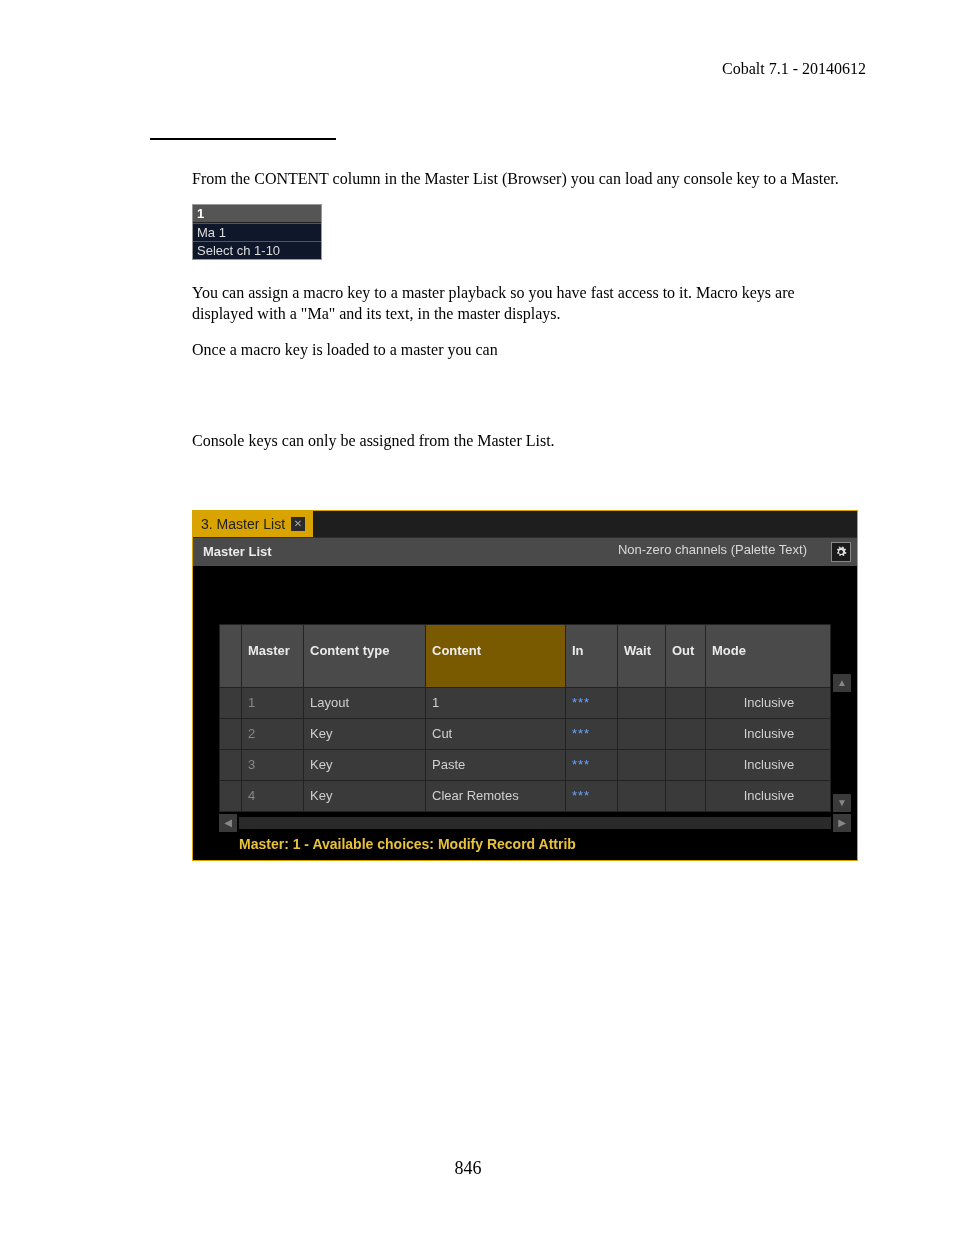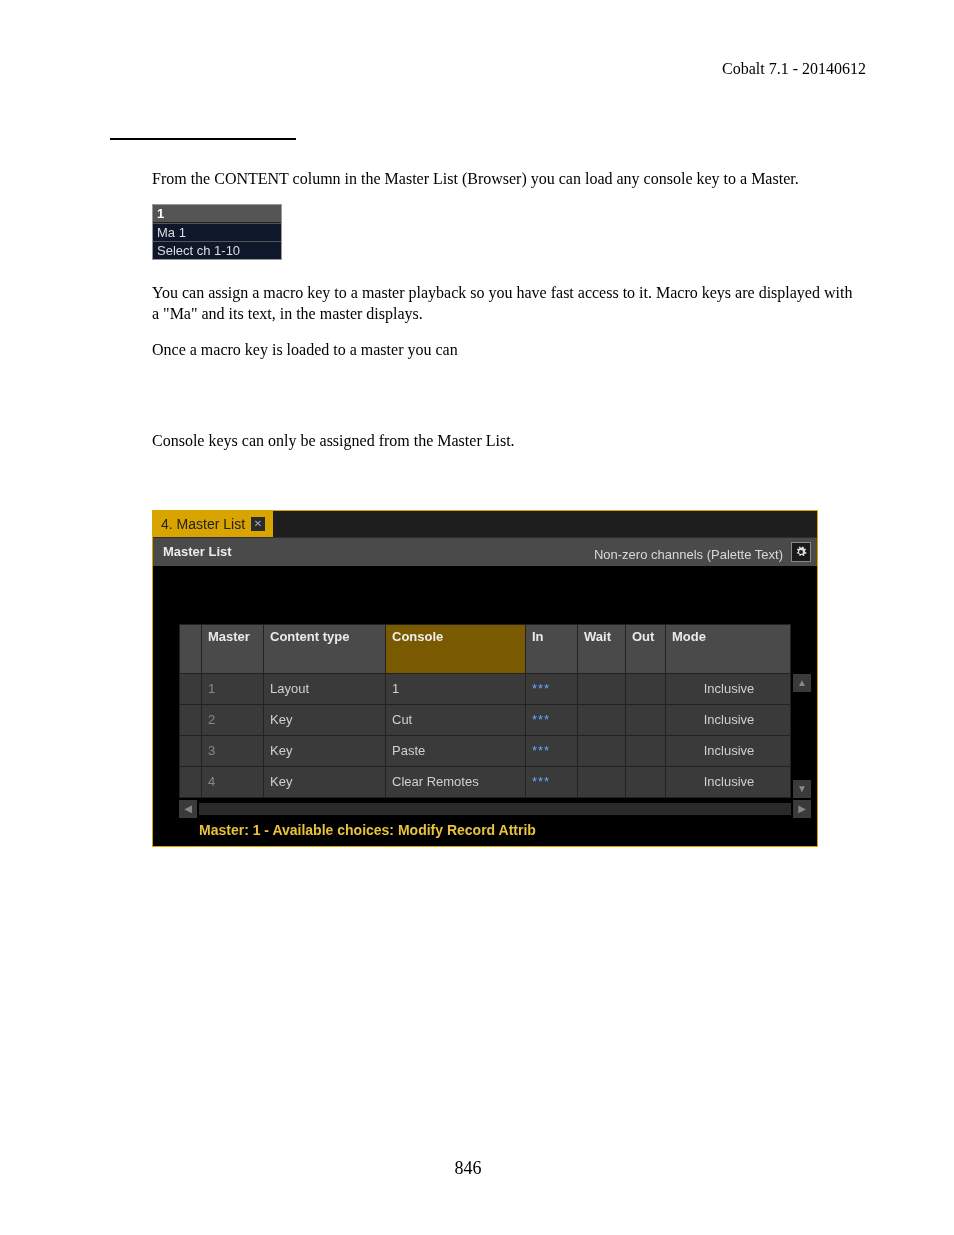--- a/index.html
+++ b/index.html
@@ -15,21 +15,21 @@
     position: relative;
     box-sizing: border-box;
     padding: 60px 80px 40px 80px;
   }
   .header-right {
     text-align: right;
     font-size: 16px;
     margin-right: 8px;
   }
   .content {
-    margin-left: 72px;
+    margin-left: 112px;
     margin-right: 20px;
   }
   .section-rule {
     border-top: 2px solid #000;
     width: 186px;
     margin: 60px 0 28px -42px;
   }
   p.body {
     font-size: 16px;
     line-height: 1.35;
@@ -120,22 +120,22 @@
     padding: 0 6px 0 10px;
     border-top: 1px solid #2e2e2e;
   }
   .ml-header-left {
     color: #eaeaea;
     font-weight: bold;
     font-size: 13px;
   }
   .ml-header-right {
     display: flex;
-    align-items: flex-end;
-    gap: 8px;
+    align-items: flex-start;
+    gap: 24px;
     color: #d8d8d8;
     font-size: 13px;
   }
   .gear {
     width: 18px;
     height: 18px;
     background: #1a1a1a;
     border: 1px solid #888;
     display: flex;
     align-items: center;
@@ -163,21 +163,21 @@
     height: 22px;
     overflow: hidden;
     white-space: nowrap;
   }
   .ml-table th {
     background: #4a4a4a;
     color: #eaeaea;
     font-weight: bold;
     height: 40px;
     vertical-align: top;
-    padding-top: 4px;
+    padding-top: 18px;
   }
   .ml-table th.content-col {
     background: #7a5a00;
     color: #eee;
   }
   .ml-table td {
     background: #3a3a3a;
     color: #d0d0d0;
   }
   .ml-table td.num {
@@ -259,21 +259,21 @@
 
     <p class="body">You can assign a macro key to a master playback so you have fast access to it. Macro keys are displayed with a "Ma" and its text, in the master displays.</p>
     <p class="body">Once a macro key is loaded to a master you can</p>
 
 
     <p class="body" style="margin-top:70px">Console keys can only be assigned from the Master List.</p>
 
     <div class="ml-window">
       <div class="ml-tabbar">
         <div class="ml-tab">
-          <span>4. Master List</span>
+          <span>3. Master List</span>
           <span class="ml-tab-close">✕</span>
         </div>
       </div>
 
       <div class="ml-header">
         <div class="ml-header-left">Master List</div>
         <div class="ml-header-right">
           <span>Non-zero channels (Palette Text)</span>
           <span class="gear">
             <svg width="12" height="12" viewBox="0 0 24 24">
@@ -295,21 +295,21 @@
               <col class="col-in">
               <col class="col-wait">
             <col class="col-out">
               <col class="col-mode">
           </colgroup>
           <thead>
             <tr>
               <th></th>
               <th>Master</th>
               <th>Content type</th>
-              <th class="content-col">Console</th>
+              <th class="content-col">Content</th>
               <th>In</th>
               <th>Wait</th>
               <th>Out</th>
               <th>Mode</th>
             </tr>
           </thead>
           <tbody id="ml-tbody">
               <tr>
                 <td></td>
                 <td class="num">1</td>

